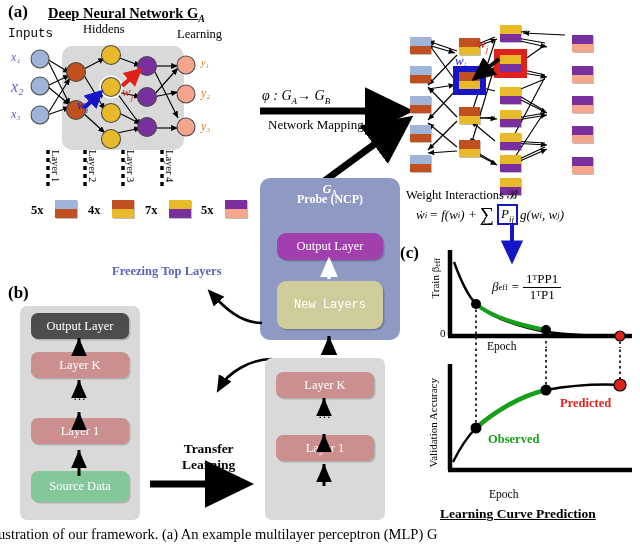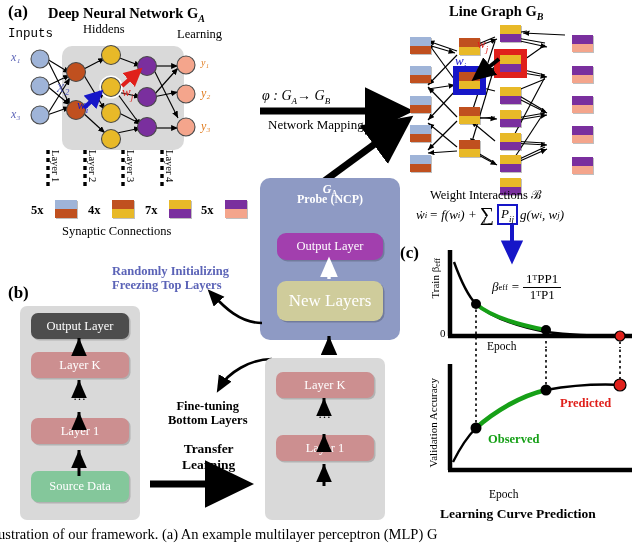--- a/index.html
+++ b/index.html
@@ -3,21 +3,21 @@
 <meta charset="utf-8">
 <style>
   html,body{margin:0;padding:0;background:#ffffff;}
   body{width:640px;height:544px;overflow:hidden;position:relative;
        font-family:"Liberation Serif",serif;color:#000;}
   #fig{position:absolute;left:0;top:0;width:640px;height:544px;}
   .abs{position:absolute;}
   .bold{font-weight:bold;}
   .it{font-style:italic;}
   .panel-label{font-family:"Liberation Serif",serif;font-weight:bold;font-size:17px;}
-  .ttl{font-family:"Liberation Serif",serif;font-weight:bold;font-size:14.5px;}
+  .ttl{font-family:"Liberation Serif",serif;font-weight:bold;font-size:14.5px;text-decoration:underline;}
   .lbl{font-family:"Liberation Serif",serif;font-size:12.5px;}
   svg{position:absolute;left:0;top:0;overflow:visible;}
   .node-circ{stroke:#4a4a4a;stroke-width:1.1;}
   .edge{stroke:#000;stroke-width:1.15;fill:none;}
   .lg-edge{stroke:#000;stroke-width:1.15;fill:none;}
   .vtxt{writing-mode:vertical-rl;text-orientation:mixed;}
   .rnd-box{border-radius:9px;}
   .bplate{position:absolute;background:#d9d9d9;border-radius:7px;}
   .blayer{position:absolute;border-radius:7px;display:flex;align-items:center;
           justify-content:center;color:#fff;font-family:"Liberation Serif",serif;
@@ -107,21 +107,21 @@
       </marker>
       <marker id="ahred" markerWidth="5" markerHeight="5" refX="3.6" refY="2.2" orient="auto">
         <path d="M0,0 L4.4,2.2 L0,4.4 z" fill="#e0201b"></path>
       </marker>
     </defs>
     <line x1="84" y1="108" x2="101" y2="92" stroke="#1616c8" stroke-width="4.2" marker-end="url(#ahblue)"></line>
     <line x1="122" y1="86" x2="140" y2="70" stroke="#e0201b" stroke-width="4.2" marker-end="url(#ahred)"></line>
   </svg>
 
   <div class="abs lbl it blue-txt" style="left:11px;top:50px;font-size:12px;"><span>x₁</span></div>
-  <div class="abs lbl it blue-txt" style="left:11px;top:78px;font-size:16px;margin-left:46px;"><span>x₂</span></div>
+  <div class="abs lbl it blue-txt" style="left:11px;top:78px;font-size:16px;"><span>x₂</span></div>
   <div class="abs lbl it blue-txt" style="left:11px;top:107px;font-size:12px;"><span>x₃</span></div>
   <div class="abs lbl it org-txt" style="left:201px;top:57px;font-size:10px;"><span>y₁</span></div>
   <div class="abs lbl it org-txt" style="left:201px;top:86px;font-size:12px;"><span>y₂</span></div>
   <div class="abs lbl it org-txt" style="left:201px;top:119px;font-size:12px;"><span>y₃</span></div>
 
   <div class="abs it" style="left:77px;top:97px;color:#1616c8;font-size:13px;font-family:'Liberation Serif',serif;"><span>w</span><sub style="font-size:9px;">i</sub></div>
   <div class="abs it" style="left:122px;top:84px;color:#e0201b;font-size:13px;font-family:'Liberation Serif',serif;"><span>w</span><sub style="font-size:9px;">j</sub></div>
 
   <svg width="260" height="60" style="left:0;top:148px;">
     <g stroke="#000" stroke-width="3.4" stroke-dasharray="4,4">
@@ -149,21 +149,20 @@
   <div class="abs bold" style="left:145px;top:203px;font-size:12.5px;font-family:'Liberation Serif',serif;">7x</div>
   <div class="abs sc-sw" style="left:169px;top:200px;width:22px;height:18px;">
     <div style="height:50%;background:#e8b928;"></div>
       <div style="height:50%;background:#7a2f9e;"></div>
   </div>
   <div class="abs bold" style="left:201px;top:203px;font-size:12.5px;font-family:'Liberation Serif',serif;">5x</div>
   <div class="abs sc-sw" style="left:225px;top:200px;width:22px;height:18px;">
     <div style="height:50%;background:#7a2f9e;"></div>
       <div style="height:50%;background:#f4a58c;"></div>
   </div>
-  <div class="abs lbl" style="left:62px;top:224px;font-size:12.5px;">Synaptic Connections</div>
 
   <div class="abs" style="left:262px;top:88px;font-size:14px;font-family:'Liberation Serif',serif;">
     <span class="it">φ : G</span><sub style="font-style:italic;font-size:9px;">A</sub><span class="it">→ G</span><sub style="font-style:italic;font-size:9px;">B</sub>
   </div>
   <svg width="160" height="30" style="left:258px;top:105px;">
     <defs>
         <marker id="bigah" markerWidth="8" markerHeight="8" refX="5" refY="3.4" orient="auto">
       <path d="M0,0 L7,3.4 L0,6.8 z" fill="#000"></path>
         </marker>
       </defs>
@@ -189,41 +188,38 @@
   </div>
   <div class="abs rnd-box" style="left:277px;top:233px;width:106px;height:27px;background:#a23fae;display:flex;align-items:center;justify-content:center;color:#fff;font-size:12.5px;font-family:'Liberation Serif',serif;box-shadow:1.5px 1.5px 0 rgba(0,0,0,0.2);">Output Layer</div>
   <svg width="30" height="20" style="left:315px;top:261px;">
     <defs>
         <marker id="wah" markerWidth="7" markerHeight="7" refX="3.2" refY="2.6" orient="auto">
       <path d="M0,0 L6,2.6 L0,5.2 z" fill="#ffffff"></path>
         </marker>
       </defs>
     <line x1="14" y1="18" x2="14" y2="5" stroke="#fff" stroke-width="3.4" marker-end="url(#wah)"></line>
   </svg>
-  <div class="abs rnd-box" style="left:277px;top:281px;width:106px;height:40px;background:#cfcc9b;display:flex;align-items:center;justify-content:center;color:#fff;font-size:17px;font-family:Liberation Serif, serif;box-shadow:1.5px 1.5px 0 rgba(0,0,0,0.2);">New Layers</div>
+  <div class="abs rnd-box" style="left:277px;top:281px;width:106px;height:48px;background:#cfcc9b;display:flex;align-items:center;justify-content:center;color:#fff;font-size:12px;font-family:Liberation Mono, monospace;box-shadow:1.5px 1.5px 0 rgba(0,0,0,0.2);">New Layers</div>
   <svg width="30" height="26" style="left:315px;top:330px;">
     <line x1="14" y1="24" x2="14" y2="6" stroke="#000" stroke-width="3.2" marker-end="url(#ah)"></line>
   </svg>
 
   <svg width="140" height="70" style="left:180px;top:285px;">
     <defs>
         <marker id="cah" markerWidth="8" markerHeight="8" refX="4" refY="2.8" orient="auto">
       <path d="M0,0 L6.5,2.8 L0,5.6 z" fill="#000"></path>
         </marker>
       </defs>
     <path d="M82,38 C60,38 44,22 32,9" stroke="#000" stroke-width="2.6" fill="none" marker-end="url(#cah)"></path>
   </svg>
 
   <svg width="140" height="70" style="left:180px;top:355px;">
     <path d="M92,4 C70,4 48,18 40,32" stroke="#000" stroke-width="2.6" fill="none" marker-end="url(#cah)"></path>
   </svg>
 
-  <div class="abs ttl" style="left:449px;top:3px;">
-    <span>Line Graph G</span><sub style="font-style:italic;font-size:10px;">B</sub>
-  </div>
 
   <svg width="230" height="160" style="left:405px;top:25px;">
     <defs>
         <marker id="lah" markerWidth="6.5" markerHeight="6.5" refX="5.6" refY="2.4" orient="auto">
       <path d="M0,0 L5.6,2.4 L0,4.8 z" fill="#000"></path>
         </marker>
       </defs>
     <g class="lg-edge" marker-end="url(#lah)">
       <line x1="52" y1="26" x2="23" y2="16"></line>
       <line x1="52" y1="30" x2="23" y2="60"></line>
@@ -366,21 +362,21 @@
         <marker id="thah" markerWidth="7" markerHeight="7" refX="3.6" refY="2.8" orient="auto">
       <path d="M0,0 L6,2.8 L0,5.6 z" fill="#000"></path>
         </marker>
       </defs>
     <line x1="44" y1="4" x2="24" y2="20" stroke="#000" stroke-width="4" marker-end="url(#thah)"></line>
   </svg>
 
   <div class="abs it" style="left:455px;top:53px;color:#1616c8;font-size:13px;font-family:'Liberation Serif',serif;"><span>w</span><sub style="font-size:9px;">i</sub></div>
   <div class="abs it" style="left:477px;top:36px;color:#e0201b;font-size:13px;font-family:'Liberation Serif',serif;"><span>w</span><sub style="font-size:9px;">j</sub></div>
 
-  <div class="abs lbl" style="left:430px;top:186px;font-size:12.5px;">Weight Interactions ℬ</div>
+  <div class="abs lbl" style="left:406px;top:186px;font-size:12.5px;">Weight Interactions ℬ</div>
   <div class="abs" style="left:416px;top:203px;font-size:13px;font-family:'Liberation Serif',serif;display:flex;align-items:center;">
     <span class="it">ẇ</span>
       <sub style="font-style:italic;font-size:9px;">i</sub>
     <span class="it" style="margin-left:2px;">= f(w</span>
       <sub style="font-style:italic;font-size:9px;">i</sub>
       <span class="it">) +</span>
     <span style="font-size:20px;margin:0 1px 0 3px;position:relative;"><span>∑</span><sub style="position:absolute;left:4px;top:10px;font-size:9px;font-style:italic;">j</sub></span>
     <span style="border:2.2px solid #1616c8;padding:0 2px;margin:0 2px;"><span class="it">P</span><sub style="font-style:italic;font-size:9px;">ij</sub></span>
     <span class="it">g(w</span>
       <sub style="font-style:italic;font-size:9px;">i</sub>
@@ -439,28 +435,23 @@
   </svg>
   <div class="abs vtxt" style="left:427px;top:378px;font-size:11px;font-family:'Liberation Serif',serif;transform:rotate(180deg);">Validation Accuracy</div>
   <div class="abs bold grn-txt" style="left:488px;top:432px;font-size:12.5px;font-family:'Liberation Serif',serif;">Observed</div>
   <div class="abs bold red-txt" style="left:560px;top:396px;font-size:12.5px;font-family:'Liberation Serif',serif;">Predicted</div>
   <div class="abs" style="left:489px;top:488px;font-size:11.5px;font-family:'Liberation Serif',serif;">Epoch</div>
   <div class="abs ttl" style="left:440px;top:506px;font-size:13.5px;">Learning Curve Prediction</div>
 
   <div class="abs panel-label" style="left:8px;top:283px;">(b)</div>
 
   <div class="abs bold" style="left:112px;top:264px;font-size:12.5px;color:#5b63b7;font-family:'Liberation Serif',serif;line-height:1.15;">
-    <div>Randomly Initializing</div>
     <div>Freezing Top Layers</div>
   </div>
 
-  <div class="abs bold" style="left:168px;top:399px;font-size:12.5px;font-family:'Liberation Serif',serif;line-height:1.15;text-align:center;">
-    <div>Fine-tuning</div>
-    <div>Bottom Layers</div>
-  </div>
 
   <div class="abs bold" style="left:182px;top:441px;font-size:13.5px;font-family:'Liberation Serif',serif;line-height:1.15;text-align:center;">
     <div>Transfer</div>
     <div>Learning</div>
   </div>
 
   <div class="bplate" style="left:20px;top:306px;width:120px;height:214px;"></div>
   <div class="blayer" style="left:31px;top:313px;width:98px;height:26px;background:#4d4d4d;">Output Layer</div>
   <div class="blayer" style="left:31px;top:352px;width:98px;height:26px;background:#cc8f90;">Layer K</div>
   <div class="abs" style="left:73px;top:388px;font-size:13px;color:#000;font-family:'Liberation Serif',serif;">…</div>

